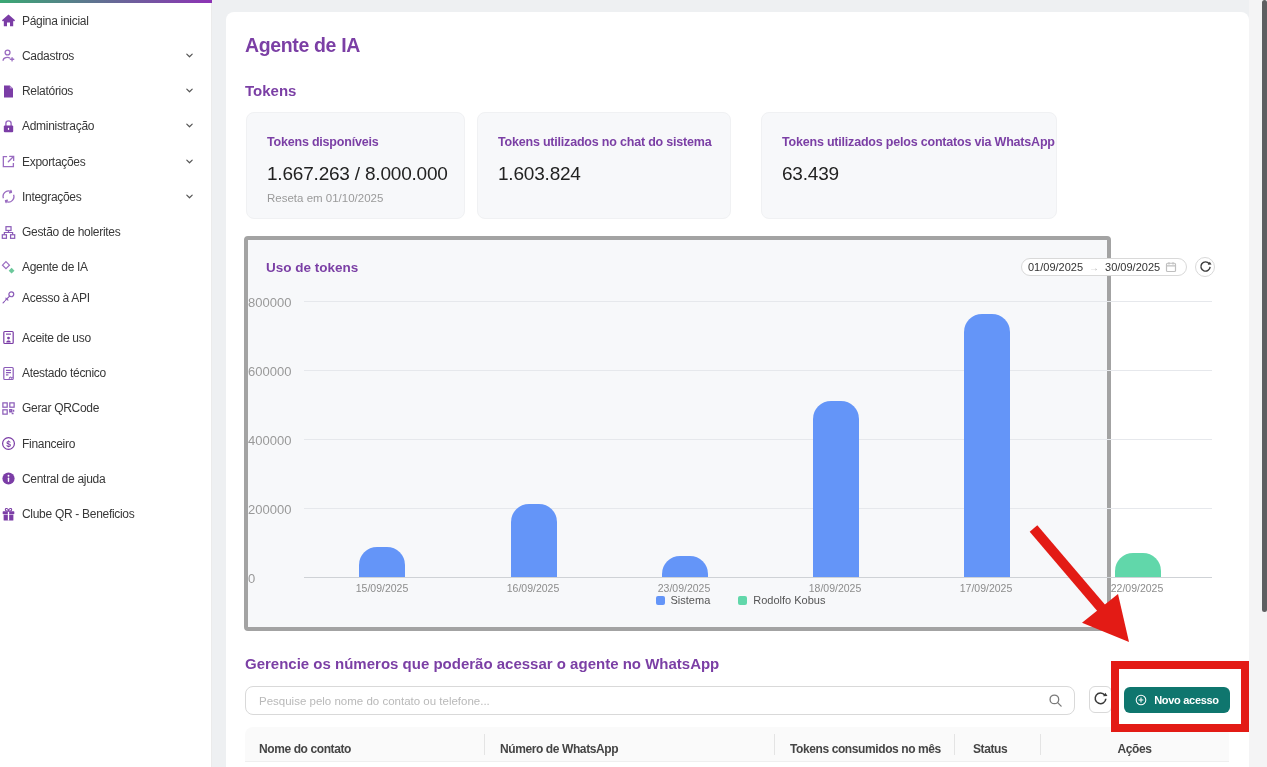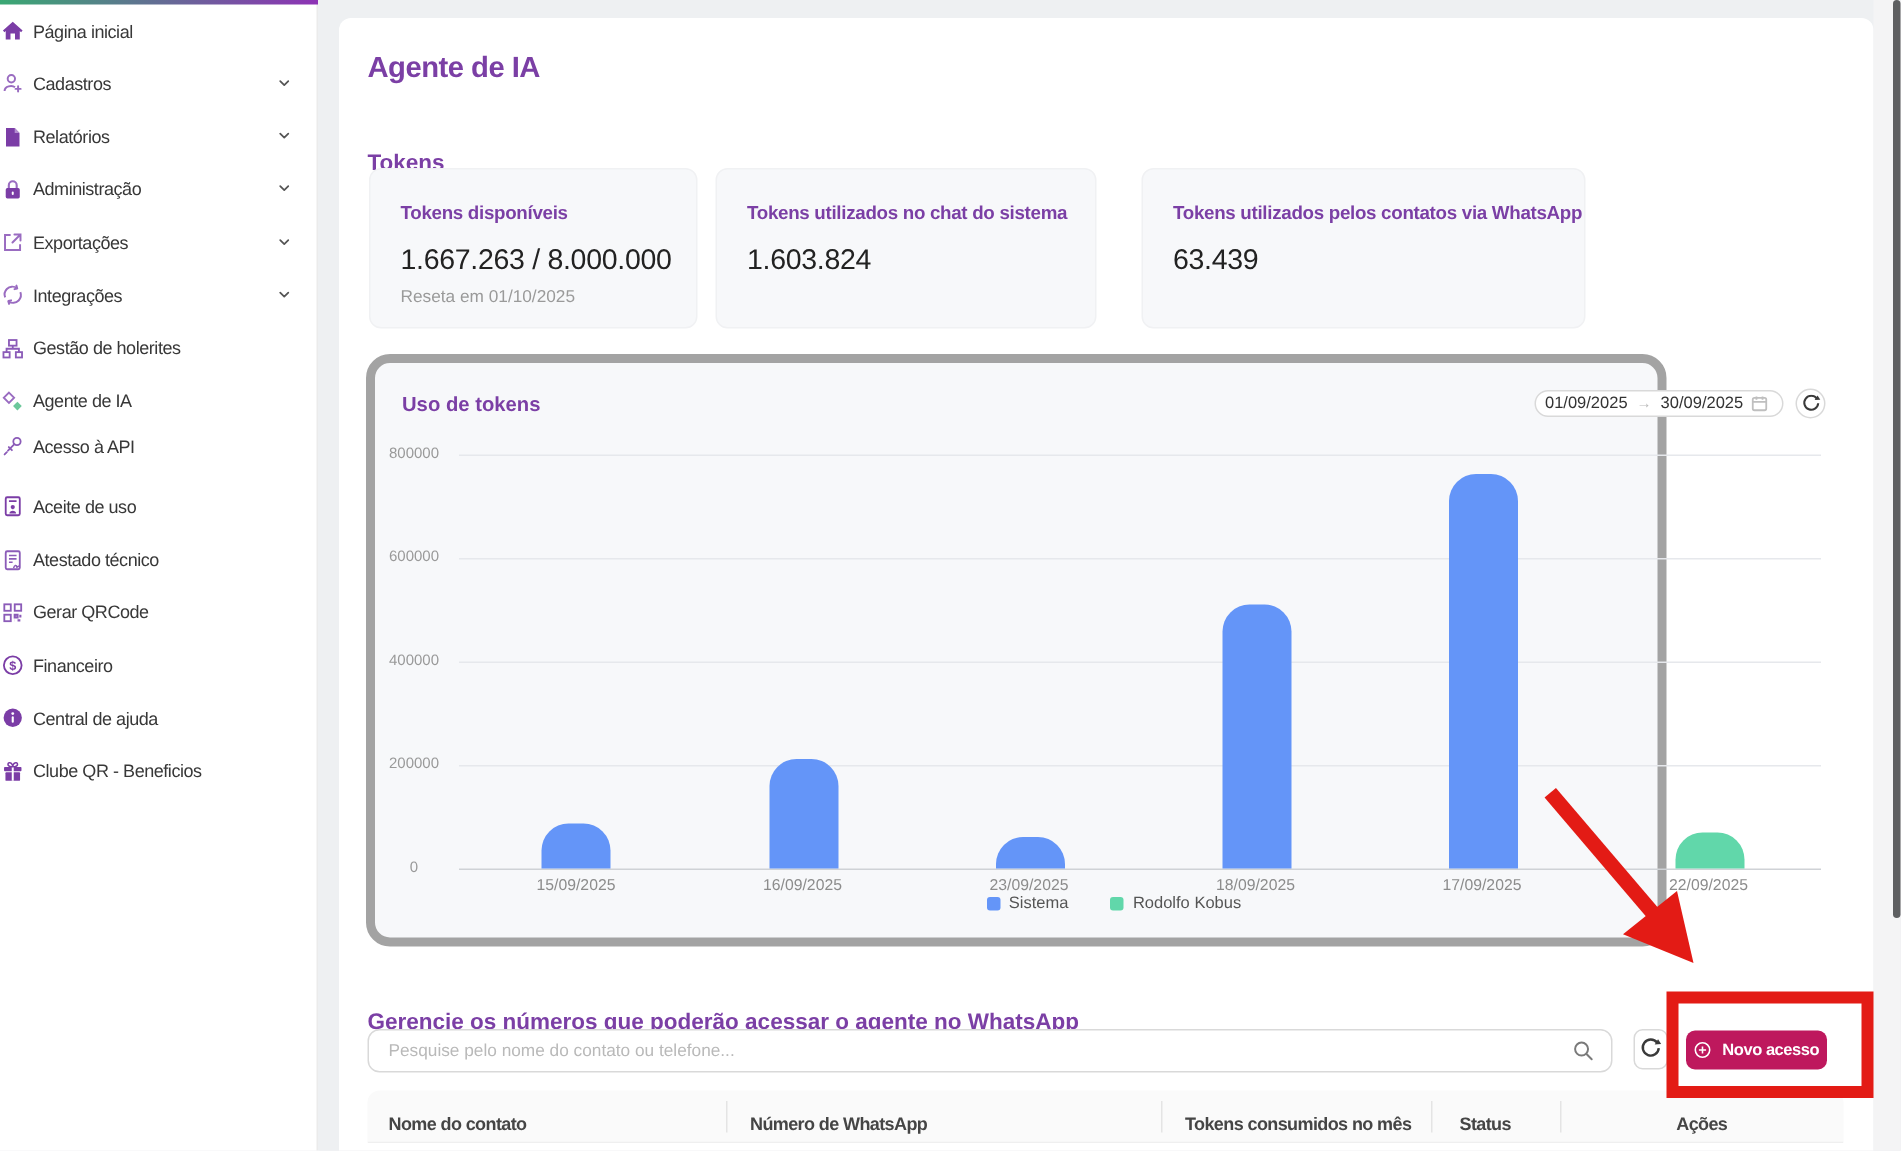--- a/index.html
+++ b/index.html
@@ -10,45 +10,45 @@
 #topbar { position:absolute; left:0; top:0; width:212px; height:3px; background:linear-gradient(90deg,#3aa873,#8d32b5); z-index:5; }
 .mi { position:absolute; left:0; width:212px; height:35.25px; display:flex; align-items:center; }
 .mi .ic { width:16px; height:16px; margin-right:6px; flex:none; display:flex; align-items:center; justify-content:center; }
 .mi .tx { font-size:12px; color:#383838; white-space:nowrap; letter-spacing:-0.3px; }
 .chev { position:absolute; left:185px; top:50%; margin-top:-5px; width:9px; height:9px; }
 
 
 #main { position:absolute; left:213px; top:0; width:1054px; height:767px; background:#eef0f2; }
 #card { position:absolute; left:226px; top:12px; width:1023px; height:755px; background:#fff; border-radius:8px 8px 0 0; }
 h1.title { position:absolute; left:245px; top:34px; font-size:19.5px; font-weight:bold; color:#7b3fa5; letter-spacing:-0.35px; }
-h2.sub { position:absolute; font-size:15px; font-weight:bold; color:#7b3fa5;margin-top:18px; }
+h2.sub { position:absolute; font-size:15px; font-weight:bold; color:#7b3fa5; }
 
 
 .tcard { position:absolute; top:112px; height:107px; background:#f7f8fa; border:1px solid #f0f1f3; border-radius:8px; }
 .tcard .t1 { position:absolute; left:20px; top:22px; font-size:12.5px; font-weight:bold; color:#7b3fa5; white-space:nowrap; letter-spacing:-0.2px; }
 .tcard .t2 { position:absolute; left:20px; top:50px; font-size:19px; color:#222; white-space:nowrap; letter-spacing:-0.2px; }
 .tcard .t3 { position:absolute; left:20px; top:79px; font-size:11.5px; color:#9a9a9a; white-space:nowrap; }
 
 
-#chart { position:absolute; left:244px; top:236px; width:867px; height:395px; background:#f7f8fa; border:6px solid #a3a3a3; border-radius:16px; }
+#chart { position:absolute; left:244px; top:236px; width:867px; height:395px; background:#f7f8fa; border:4px solid #a3a3a3; border-radius:4px; }
 #chart .ct { position:absolute; left:18px; top:20px; font-size:13.5px; font-weight:bold; color:#7b3fa5; }
 #dater { position:absolute; left:773px; top:18px; width:166px; height:18px; background:#fff; border:1px solid #d9d9d9; border-radius:9px; display:flex; align-items:center; padding:0 5px 0 6px; font-size:11px; color:#333; white-space:nowrap; }
 #refr1 { position:absolute; left:947px; top:17px; width:20px; height:20px; background:#fff; border:1px solid #d9d9d9; border-radius:50%; display:flex; align-items:center; justify-content:center; }
 .grid { position:absolute; left:56px; width:908px; height:1px; background:#e6e8ec; }
-.ylab { position:absolute; width:52px; text-align:center; font-size:10px; color:#999; }
+.ylab { position:absolute; width:52px; text-align:left; font-size:13px; color:#999; }
 .xlab { position:absolute; width:120px; text-align:center; font-size:10.5px; color:#8c8c8c; top:342px; }
 .bar { position:absolute; width:46px; border-radius:18px 18px 0 0; }
 .legend { position:absolute; top:354px; left:0; width:985px; display:flex; justify-content:center; gap:28px; font-size:11px; color:#555; }
 .legend .it { display:flex; align-items:center; gap:6px; }
 .legend .sq { width:9px; height:9px; border-radius:2px; }
 
 
 #search { position:absolute; left:245px; top:686px; width:830px; height:29px; background:#fff; border:1px solid #d9d9d9; border-radius:8px; display:flex; align-items:center; padding:0 11px 0 13px; font-size:11.5px; color:#b9b9b9; }
 #refr2 { position:absolute; left:1089px; top:686px; width:23px; height:27px; background:#fff; border:1px solid #d9d9d9; border-radius:6px; display:flex; align-items:center; justify-content:center; }
-#novo { position:absolute; left:1124px; top:687px; width:94px; height:26px; background:#be185d; border-radius:6px; display:flex; align-items:center; justify-content:center; gap:7px; color:#fff; font-size:11px; font-weight:bold; letter-spacing:-0.3px; }
+#novo { position:absolute; left:1124px; top:687px; width:106px; height:26px; background:#0f766e; border-radius:6px; display:flex; align-items:center; justify-content:center; gap:7px; color:#fff; font-size:11px; font-weight:bold; letter-spacing:-0.3px; }
 
 
 #thead { position:absolute; left:245px; top:727px; width:984px; height:35px; background:#fafafa; border-radius:8px 8px 0 0; border-bottom:1px solid #efefef; }
 #thead .th { position:absolute; top:4px; height:35px; display:flex; align-items:center; font-size:12px; font-weight:bold; color:#454545; letter-spacing:-0.4px; }
 #thead .sep { position:absolute; top:7px; width:1px; height:21px; background:#e4e4e4; }
 
 
 #sbtrack { position:absolute; left:1249px; top:0; width:18px; height:767px; background:#f4f4f5; z-index:3; }
 #sbthumb { position:absolute; left:1262px; top:0; width:5px; height:612px; background:#5e5f61; border-radius:3px; z-index:4; }
 

